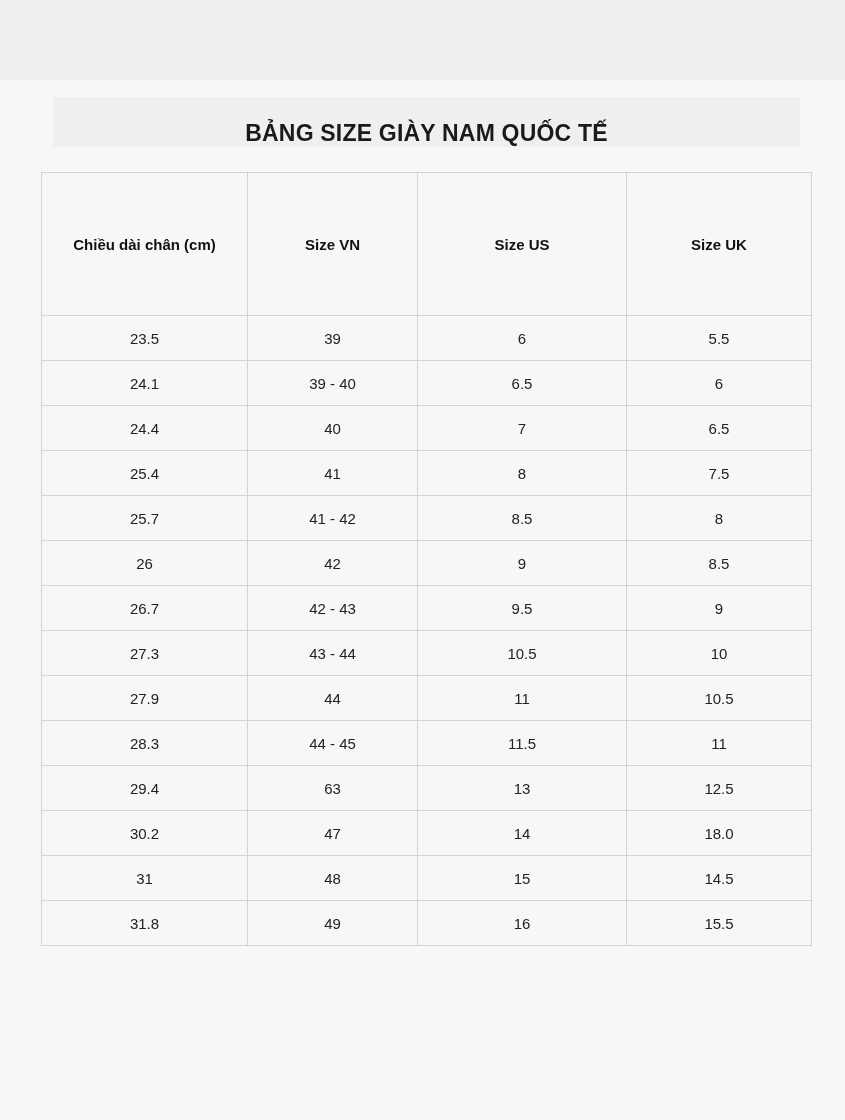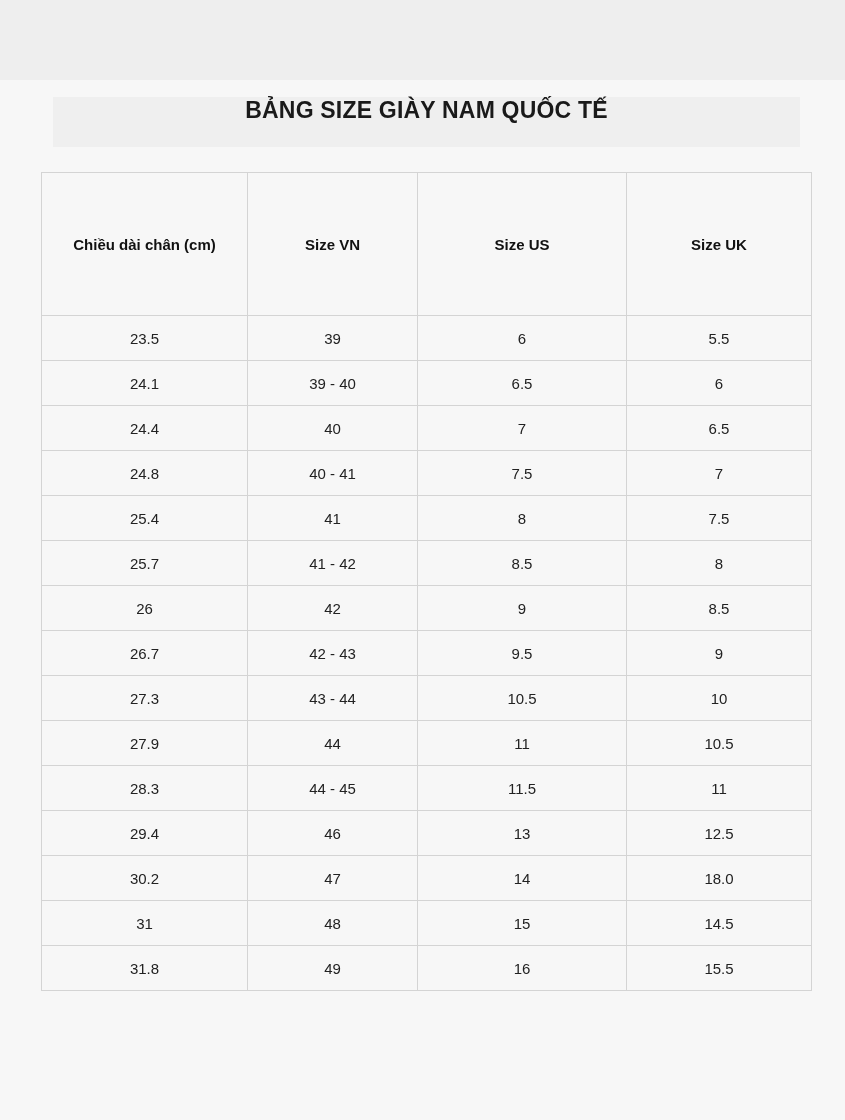--- a/index.html
+++ b/index.html
@@ -28,21 +28,21 @@
     background: #eeeeee;
   }
   .title-band {
     position: absolute;
     left: 53px;
     top: 97px;
     width: 747px;
     height: 50px;
     background: #efefef;
     display: flex;
-    align-items: flex-start;
+    align-items: flex-end;
     justify-content: center;
   }
   .title-text {
     font-size: 23px;
     font-weight: bold;
     color: #1a1a1a;
     letter-spacing: 0.2px;
     white-space: nowrap;
   }
   .size-table {
@@ -121,26 +121,20 @@
           <td>6.5</td>
           <td>6</td>
         </tr>
         <tr>
           <td>24.4</td>
           <td>40</td>
           <td>7</td>
           <td>6.5</td>
         </tr>
         <tr>
-          <td>24.8</td>
-          <td>40 - 41</td>
-          <td>7.5</td>
-          <td>7</td>
-        </tr>
-        <tr>
           <td>25.4</td>
           <td>41</td>
           <td>8</td>
           <td>7.5</td>
         </tr>
         <tr>
           <td>25.7</td>
           <td>41 - 42</td>
           <td>8.5</td>
           <td>8</td>
@@ -170,21 +164,21 @@
           <td>10.5</td>
         </tr>
         <tr>
           <td>28.3</td>
           <td>44 - 45</td>
           <td>11.5</td>
           <td>11</td>
         </tr>
         <tr>
           <td>29.4</td>
-          <td>46</td>
+          <td>63</td>
           <td>13</td>
           <td>12.5</td>
         </tr>
         <tr>
           <td>30.2</td>
           <td>47</td>
           <td>14</td>
           <td>18.0</td>
         </tr>
         <tr>

